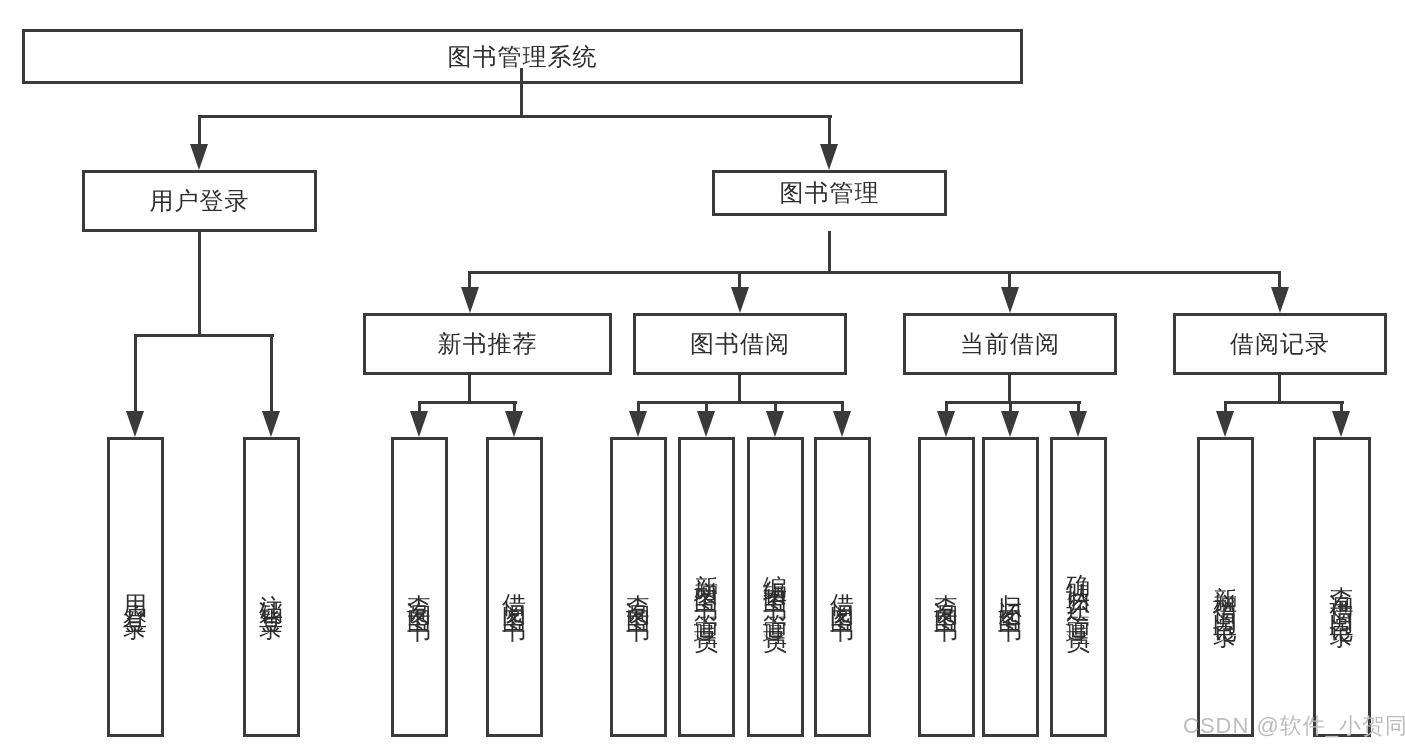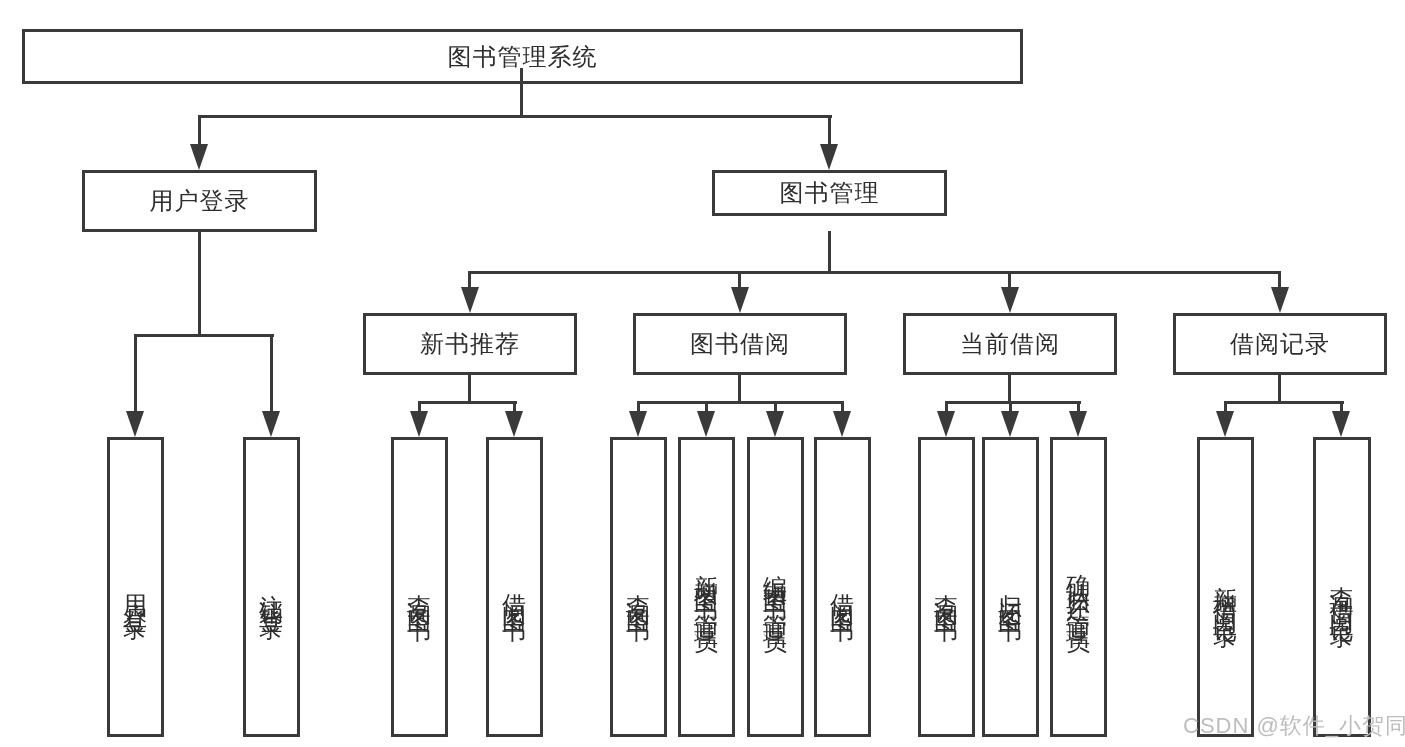--- a/index.html
+++ b/index.html
@@ -60,21 +60,21 @@
 </head>
 <body>
 
 <div class="canvas">
 
   <div class="node" style="left:22px; top:13px; width:1001px; height:55px;margin-top:16px;">图书管理系统</div>
 
   <div class="node" style="left:82px; top:170px; width:235px; height:62px;">用户登录</div>
   <div class="node" style="left:712px; top:170px; width:235px; height:46px;">图书管理</div>
 
-  <div class="node" style="left:363px; top:313px; width:214px; height:62px;">新书推荐</div>
+  <div class="node" style="left:363px; top:313px; width:249px; height:62px;">新书推荐</div>
   <div class="node" style="left:903px; top:313px; width:214px; height:62px;">当前借阅</div>
   <div class="node" style="left:633px; top:313px; width:214px; height:62px;">图书借阅</div>
   <div class="node" style="left:1173px; top:313px; width:214px; height:62px;">借阅记录</div>
 
   <div class="node leaf" style="left:107px; top:437px; width:57px; height:300px;">
     <span>用户登录</span>
   </div>
   <div class="node leaf" style="left:243px; top:437px; width:57px; height:300px;">
     <span>注销登录</span>
   </div>

